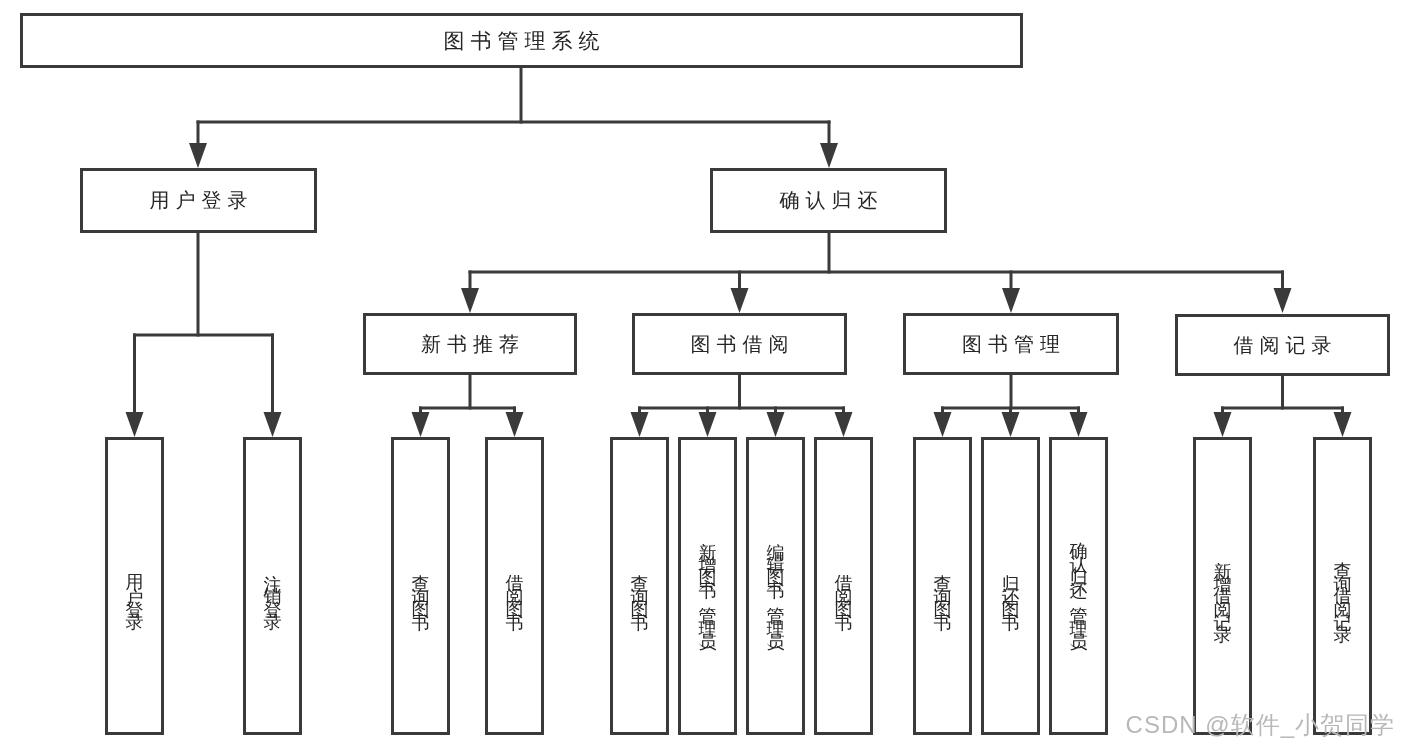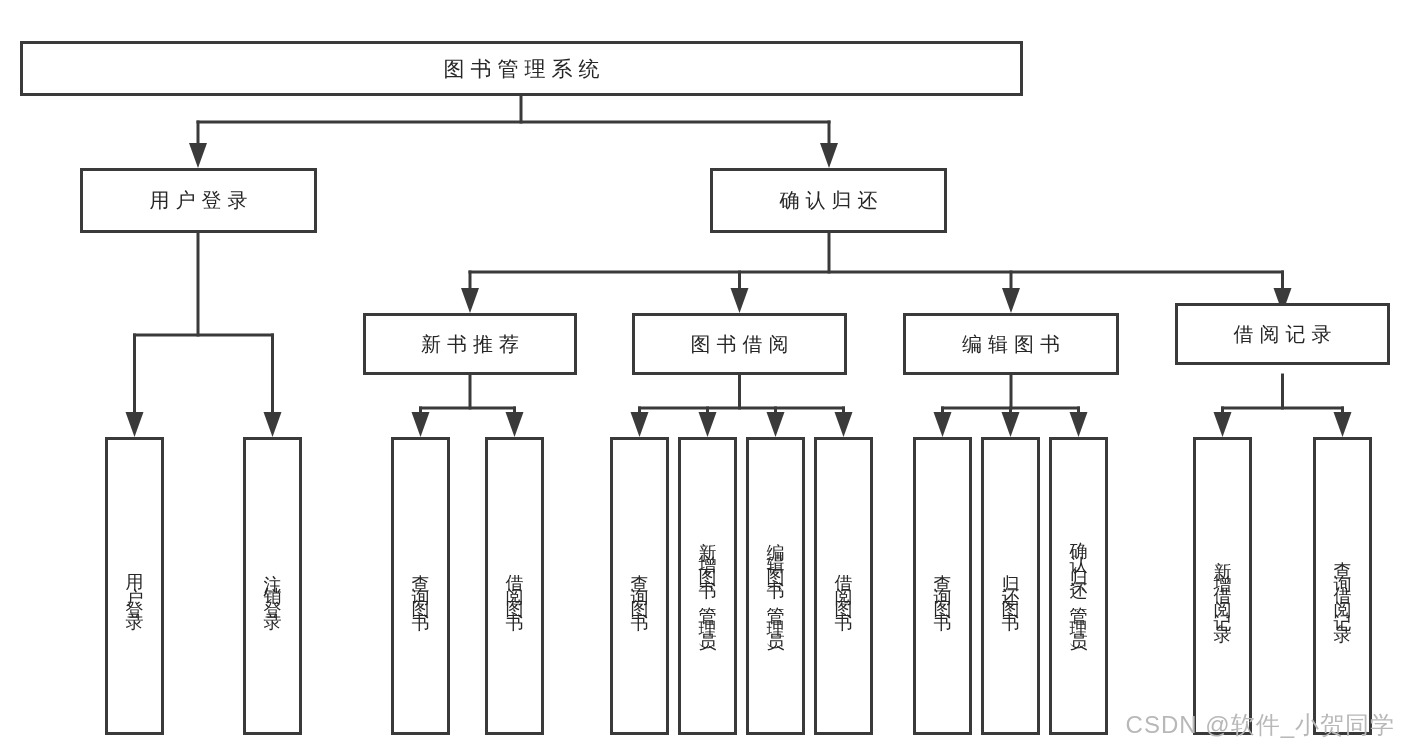--- a/index.html
+++ b/index.html
@@ -39,21 +39,21 @@
     border: 3px solid var(--line);
     display: flex;
     align-items: center;
     justify-content: center;
     color: var(--text);
     font-size: 20px;
     letter-spacing: 6px;
     text-indent: 6px;
     white-space: nowrap;
   }
-  .node.root { font-size: 21px; margin-top: 28px; }
+  .node.root { font-size: 21px; }
   .vnode {
     position: absolute;
     box-sizing: border-box;
     background: #fff;
     border: 3px solid var(--line);
     display: flex;
     align-items: center;
     justify-content: center;
     color: var(--text);
     writing-mode: vertical-rl;
@@ -149,23 +149,23 @@
     <span>确认归还</span>
   </div>
 
   <div class="node" style="left:363px;top:313px;width:214px;height:62px">
     <span>新书推荐</span>
   </div>
   <div class="node" style="left:632px;top:313px;width:215px;height:62px">
     <span>图书借阅</span>
   </div>
   <div class="node" style="left:903px;top:313px;width:216px;height:62px">
-    <span>编辑图书</span>
-  </div>
-  <div class="node" style="left:1175px;top:303px;width:215px;height:62px">
+    <span>图书管理</span>
+  </div>
+  <div class="node" style="left:1175px;top:314px;width:215px;height:62px">
     <span>借阅记录</span>
   </div>
 
   <div class="vnode" style="left:105px;top:437px;width:59px;height:298px">
     <span>用户登录</span>
   </div>
   <div class="vnode" style="left:243px;top:437px;width:59px;height:298px">
     <span>注销登录</span>
   </div>
 

